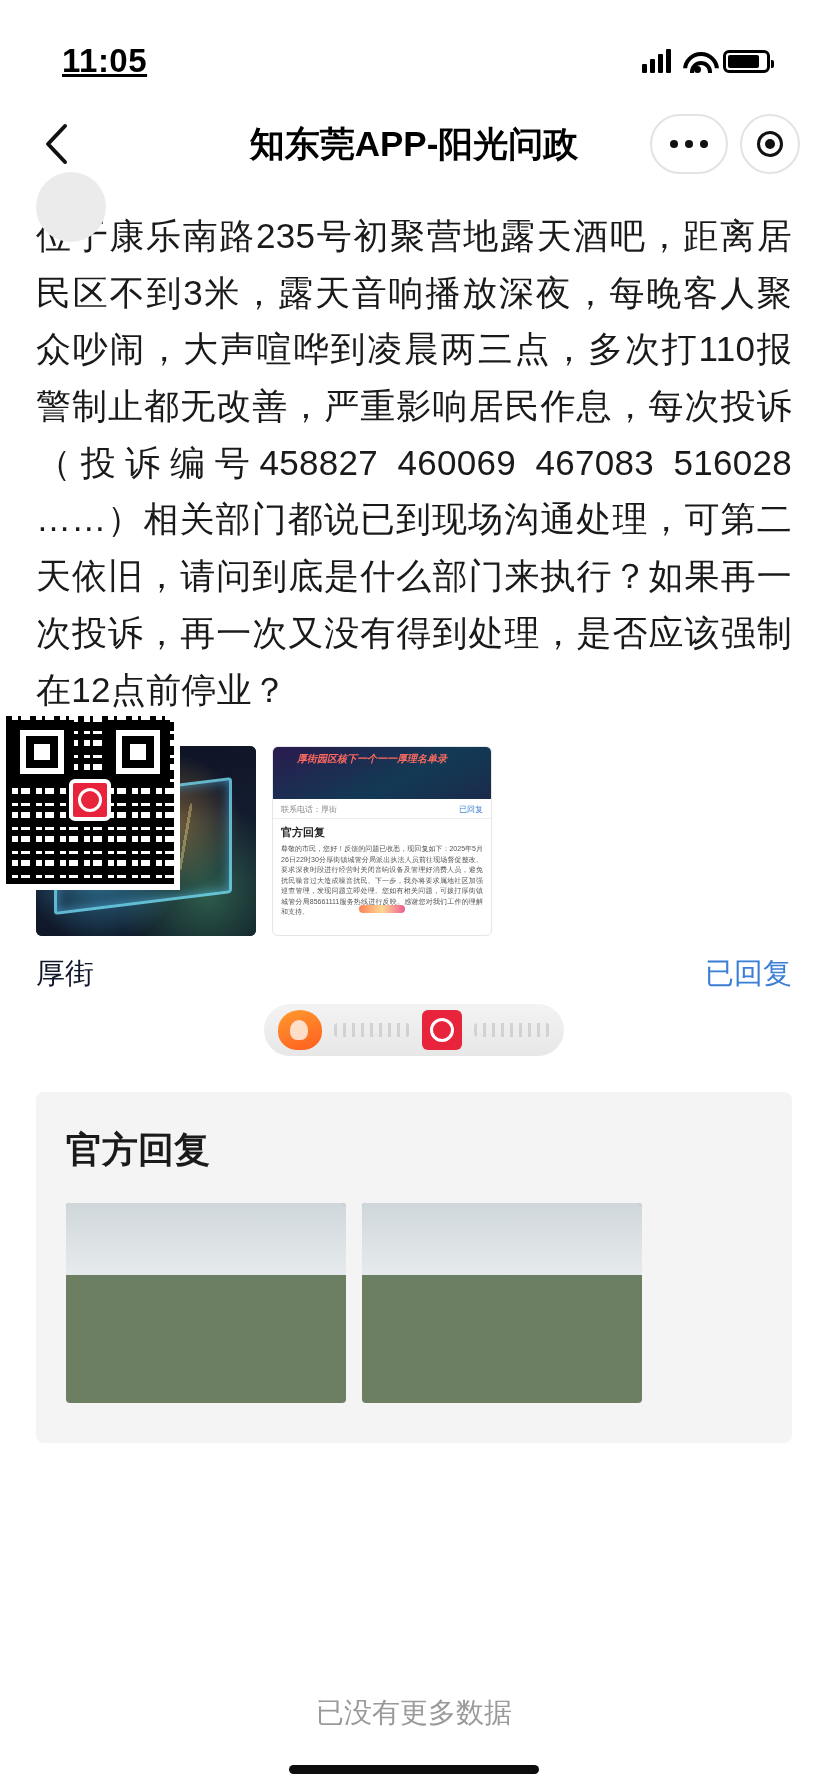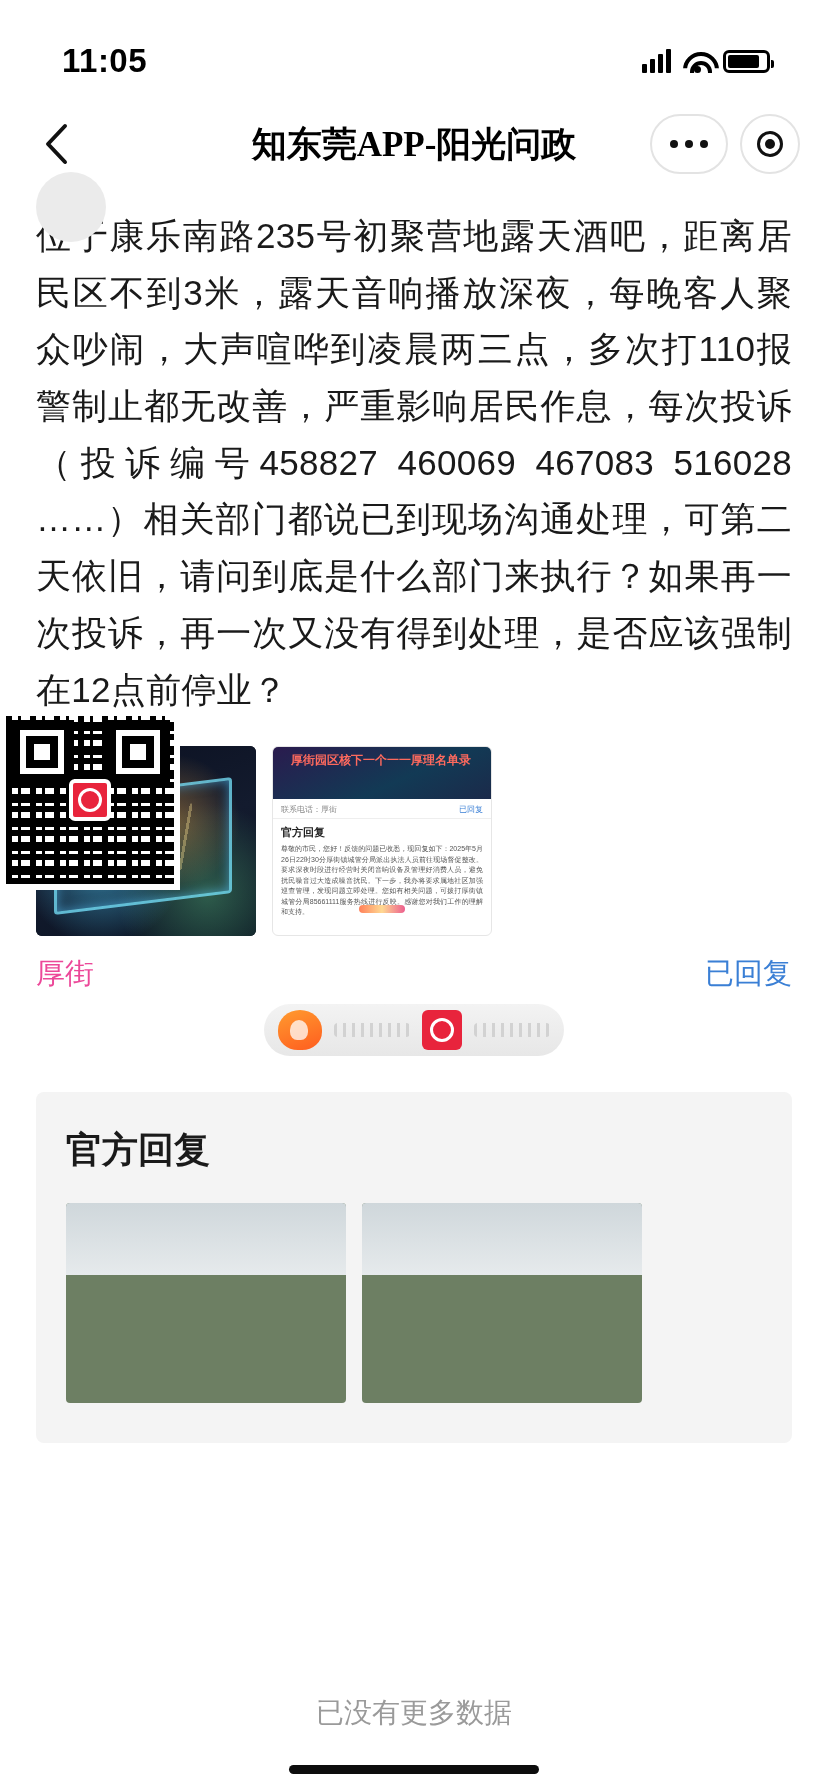--- a/index.html
+++ b/index.html
@@ -23,20 +23,21 @@
     display: flex;
     align-items: center;
     justify-content: space-between;
     padding: 22px 58px 0 62px;
   }
   .status-time {
     font-size: 33px;
     font-weight: 600;
     color: #000;
     letter-spacing: 0.5px;
+    text-decoration: underline;
   }
   .status-right {
     display: flex;
     align-items: center;
     gap: 12px;
   }
   .signal-bars { display: flex; align-items: flex-end; gap: 3px; height: 24px; }
   .signal-bars i { display: block; width: 5px; background: #000; border-radius: 1px; }
   .signal-bars i:nth-child(1) { height: 9px; }
   .signal-bars i:nth-child(2) { height: 14px; }
@@ -89,21 +90,20 @@
   }
   .back-btn svg { display: block; }
   .nav-title {
     position: absolute;
     left: 0; right: 0;
     text-align: center;
     font-size: 35px;
     font-weight: 700;
     color: #000;
     pointer-events: none;
-    font-family: Liberation Serif, serif;
   }
   .capsule {
     position: absolute;
     right: 28px; top: 14px;
     display: flex; align-items: center;
     gap: 4px;
   }
   .cap-btn {
     width: 78px; height: 60px;
     border: 2px solid #e3e3e3;
@@ -208,22 +208,22 @@
     cursor: pointer;
     font-size: 7px;
     color: #666;
   }
   .doc-top {
     height: 52px;
     background: linear-gradient(155deg, #2a1b4e, #123a55 60%, #1b2a4a);
     position: relative;
   }
   .doc-top span {
-    position: absolute; left: 18px; top: 5px;
-    font-size: 12px; color: #ff6a5e; font-weight: 700;
+    position: absolute; left: 24px; top: 5px;
+    font-size: 10px; color: #ff6a5e; font-weight: 700; font-style: italic;
   }
   .doc-meta {
     display: flex; justify-content: space-between;
     padding: 5px 8px 3px;
     font-size: 8px; color: #888;
     border-bottom: 1px solid #eee;
   }
   .doc-meta .blue { color: #3a7fd5; }
   .doc-body { padding: 6px 8px; }
   .doc-body .t { font-size: 11px; font-weight: 700; color: #222; margin-bottom: 4px; }
@@ -239,21 +239,21 @@
   }
 
   
   .meta-line {
     margin-top: 18px;
     display: flex;
     justify-content: space-between;
     align-items: center;
     font-size: 29px;
   }
-  .dept { color: #ec4899; }
+  .dept { color: #0f172a; }
   .replied { color: #3a7fd5; }
 
   
   .audio-pill {
     margin: 10px auto 0;
     width: 300px; height: 52px;
     border-radius: 26px;
     background: linear-gradient(180deg, #f3f3f3, #e7e7e7);
     display: flex; align-items: center;
     padding: 0 14px;

